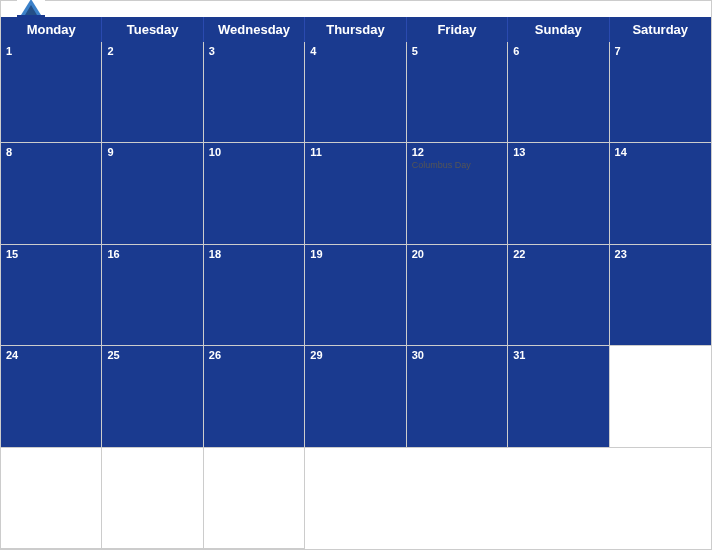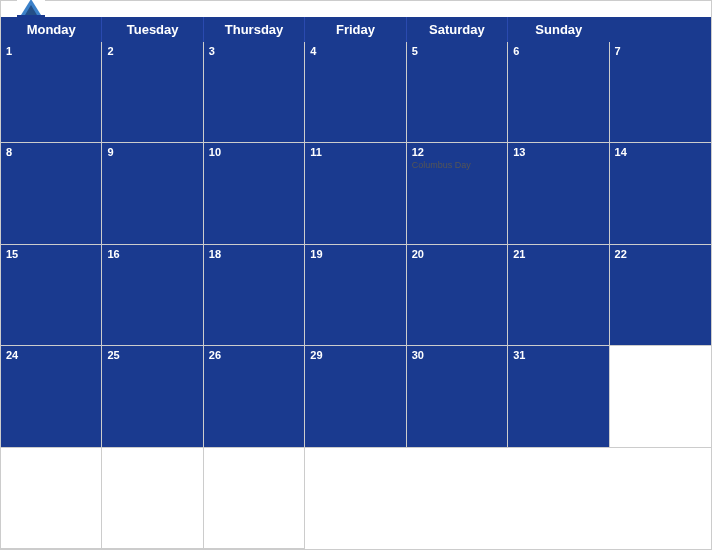--- a/index.html
+++ b/index.html
@@ -131,24 +131,25 @@
         <div class="logo-text-blue"></div>
       </div>
     </div>
     <h1 class="title"></h1>
     <span class="country"></span>
   </div>
 
   <div class="day-headers">
     <div class="day-header">Monday</div>
     <div class="day-header">Tuesday</div>
+    <div class="day-header">Wednesday</div>
     <div class="day-header">Thursday</div>
     <div class="day-header">Friday</div>
+    <div class="day-header">Sunday</div>
     <div class="day-header">Saturday</div>
-    <div class="day-header">Sunday</div>
   </div>
 
   <div class="calendar-grid" id="calendar-grid">
   <div class="day-cell blue-bg">
         <span class="day-number">1</span>
       </div>
       <div class="day-cell blue-bg">
         <span class="day-number">2</span>
       </div>
       <div class="day-cell blue-bg">
@@ -197,24 +198,24 @@
       <div class="day-cell blue-bg">
         <span class="day-number">18</span>
       </div>
       <div class="day-cell blue-bg">
         <span class="day-number">19</span>
       </div>
       <div class="day-cell blue-bg">
         <span class="day-number">20</span>
       </div>
       <div class="day-cell blue-bg">
-        <span class="day-number">21</span>
-      </div>
-      <div class="day-cell blue-bg">
         <span class="day-number">22</span>
+      </div>
+      <div class="day-cell blue-bg">
+        <span class="day-number">23</span>
       </div>
       <div class="day-cell blue-bg">
         <span class="day-number">24</span>
       </div>
       <div class="day-cell blue-bg">
         <span class="day-number">25</span>
       </div>
       <div class="day-cell blue-bg">
         <span class="day-number">26</span>
       </div>

